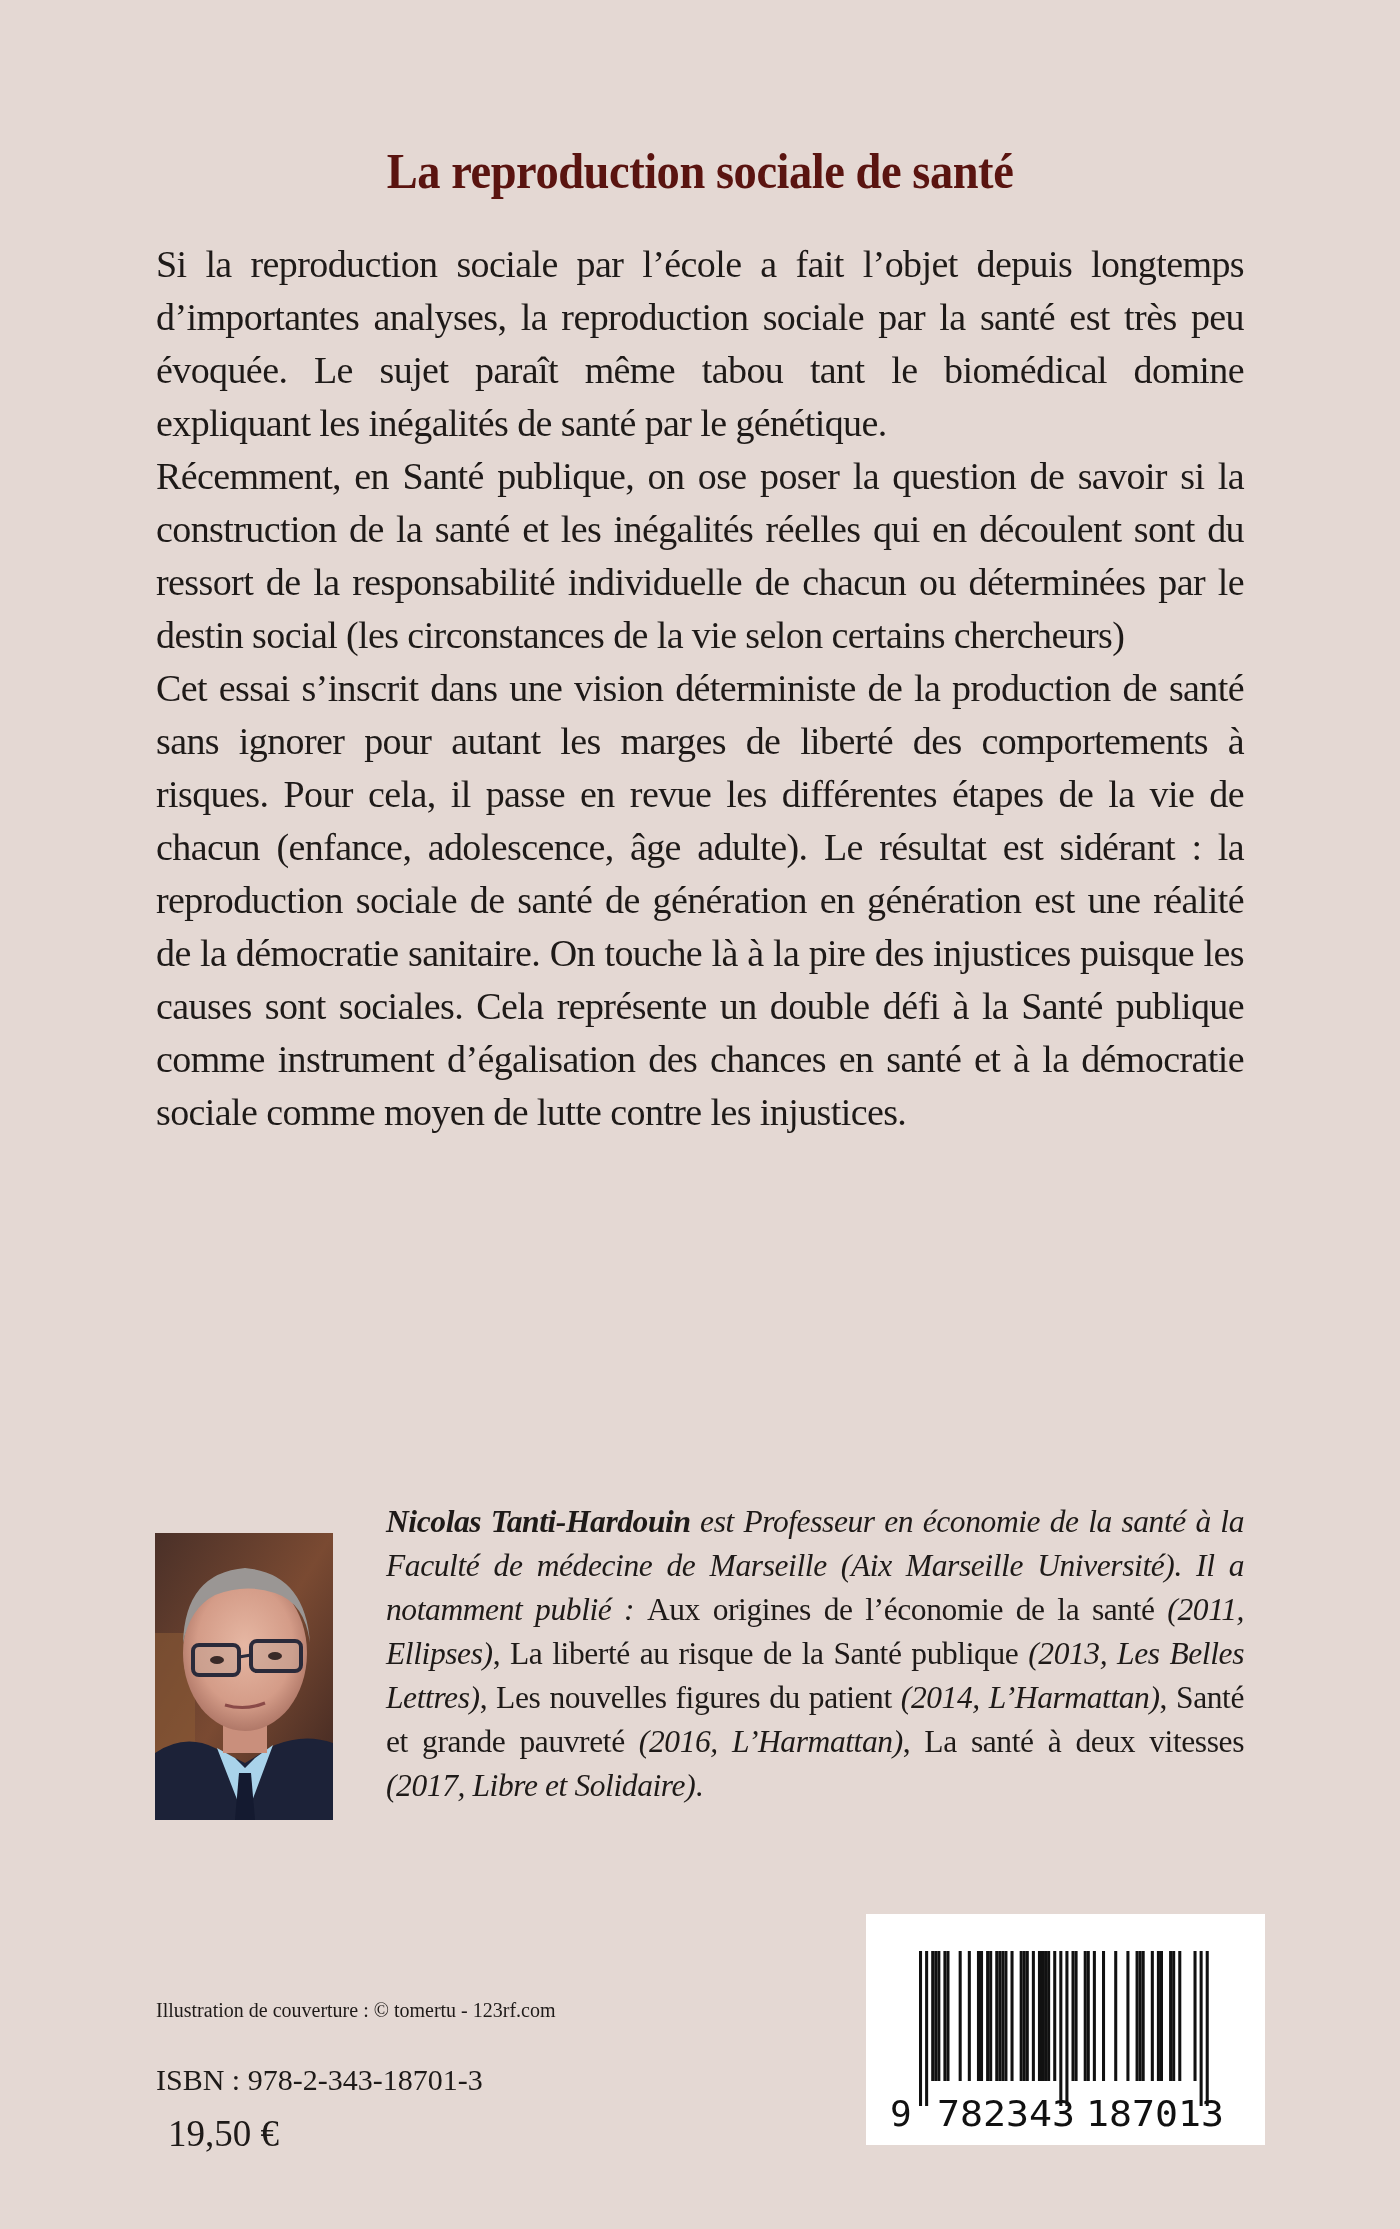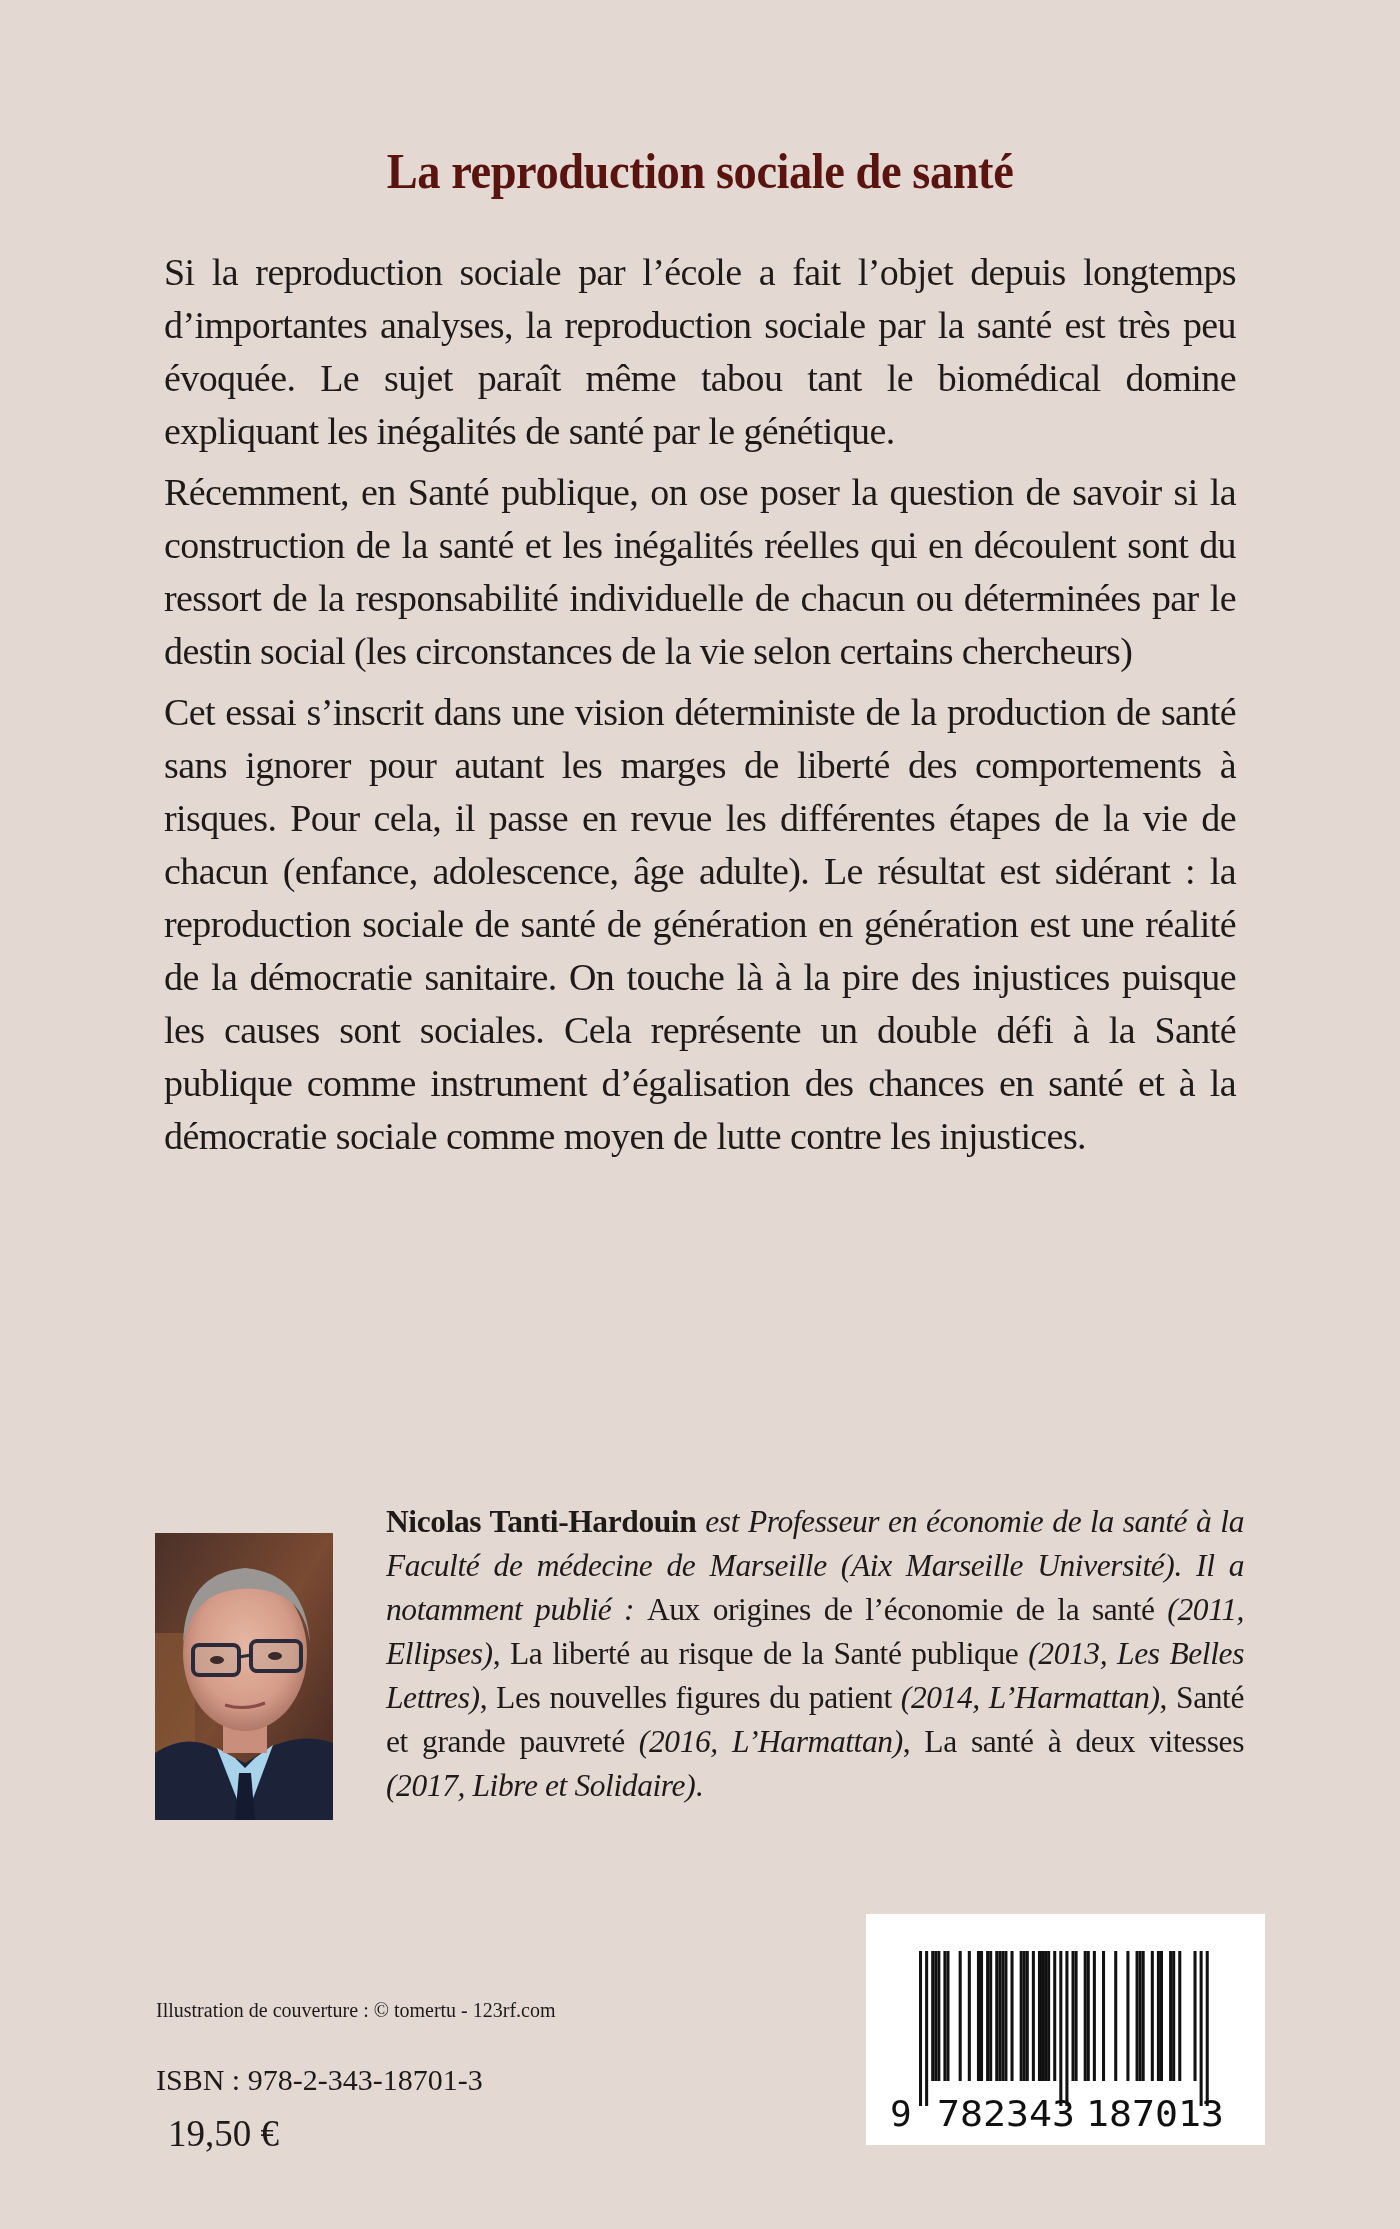--- a/index.html
+++ b/index.html
@@ -18,33 +18,33 @@
     color: #5a1410;
     letter-spacing: -0.5px;
     transform: scaleX(0.93);
   }
   .body-text {
     position: absolute; left: 156px; width: 1088px; top: 238px;
     font-size: 38px; line-height: 53px;
     text-align: justify;
     letter-spacing: -0.6px;
   }
-  .body-text p { margin: 8px; }
+  .body-text p { margin: 0; }
   .author-photo {
     position: absolute; left: 155px; top: 1533px; width: 178px; height: 287px;
     overflow: hidden; background: #3a2a26;
   }
   .author-photo svg { display: block; }
   .bio {
     position: absolute; left: 386px; width: 858px; top: 1500px;
     font-size: 31.5px; line-height: 44px;
     text-align: justify;
     letter-spacing: -0.4px;
   }
-  .bio .name { font-weight: bold; }
+  .bio .name { font-style: italic; font-weight: bold; }
   .bio .it { font-style: italic; }
   .credit {
     position: absolute; left: 156px; top: 1999px;
     font-size: 20px;
   }
   .isbn {
     position: absolute; left: 156px; top: 2063px;
     font-size: 30px;
   }
   .price {

